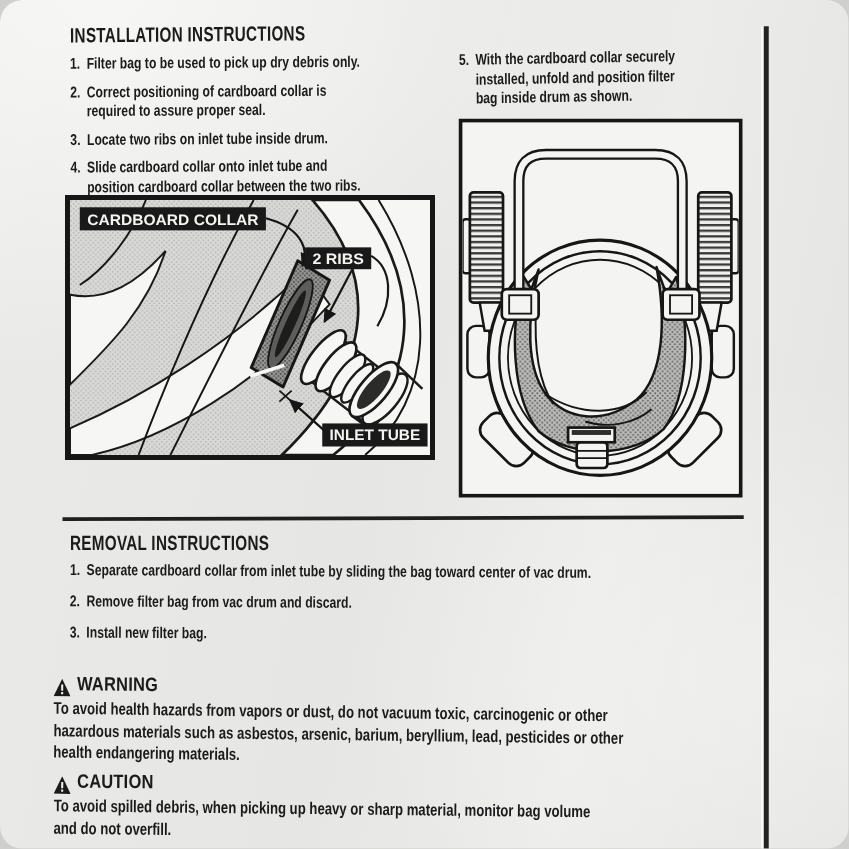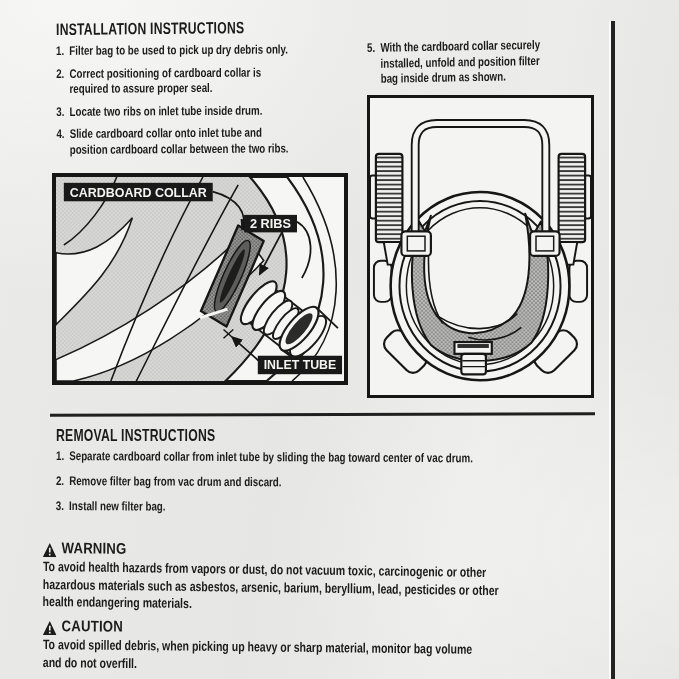--- a/index.html
+++ b/index.html
@@ -2,38 +2,38 @@
 <html><head>
 <meta charset="utf-8">
 <style>
   html,body{margin:0;padding:0;background:#cfcfcd;}
   #page{
     position:relative;width:679px;height:679px;overflow:hidden;
     background:
       radial-gradient(120% 80% at 12% 0%, rgba(248,248,246,.9) 0%, rgba(248,248,246,0) 55%),
       radial-gradient(90% 60% at 95% 80%, rgba(255,255,255,.35) 0%, rgba(255,255,255,0) 60%),
       linear-gradient(100deg,#eaeae8 0%,#e6e6e4 45%,#ececea 70%,#e3e3e1 100%);
-    font-family:"Liberation Sans","DejaVu Sans",sans-serif;color:#1b1b1b;
+    font-family:"Liberation Sans","DejaVu Sans",sans-serif;color:#1b1b1b;border-radius:18px;
   }
   .abs{position:absolute;}
   .doc-title{
     font-size:16.5px;font-weight:700;letter-spacing:.3px;white-space:nowrap;
     transform:scaleX(.74);transform-origin:0 0;
   }
   .cond{transform:scaleX(.78);transform-origin:0 0;}
   .step{display:flex;margin-bottom:7px;font-weight:700;font-size:12.5px;line-height:15.5px;}
   .step .num{flex:0 0 17px;}
   .step .txt{white-space:pre-line;}
   .r-step{margin-bottom:9.5px;}
   .para{font-weight:700;font-size:13.5px;line-height:17.5px;white-space:pre-line;}
   .hazhead{display:flex;align-items:flex-end;gap:6px;font-weight:700;font-size:15.5px;
     letter-spacing:.2px;transform:scaleX(.85);transform-origin:0 0;white-space:nowrap;}
   .dbox{position:absolute;background:#f5f5f3;border:3px solid #161616;}
   .dbox svg{display:block;width:100%;height:100%;}
-  #left-diagram-box{left:52px;top:156px;width:288px;height:204px;border-width:4px;margin-top:17px;}
+  #left-diagram-box{left:52px;top:156px;width:288px;height:204px;border-width:4px;}
   #right-diagram-box{left:367px;top:95px;width:221px;height:297px;}
   #divider{left:50px;top:413px;width:545px;height:3px;background:#1f1f1f;transform:rotate(-.15deg);}
   #sheet-edge-line{left:611px;top:21px;width:3.5px;height:658px;background:#232323;box-shadow:-2px 0 0 rgba(255,255,255,.8);}
   svg text.dlabel{font-family:"Liberation Sans","DejaVu Sans",sans-serif;font-weight:700;font-size:12.5px;fill:#f4f4f2;}
   .ink{stroke:#161616;fill:none;}
 </style>
 </head>
 <body>
 
 <div id="page">

